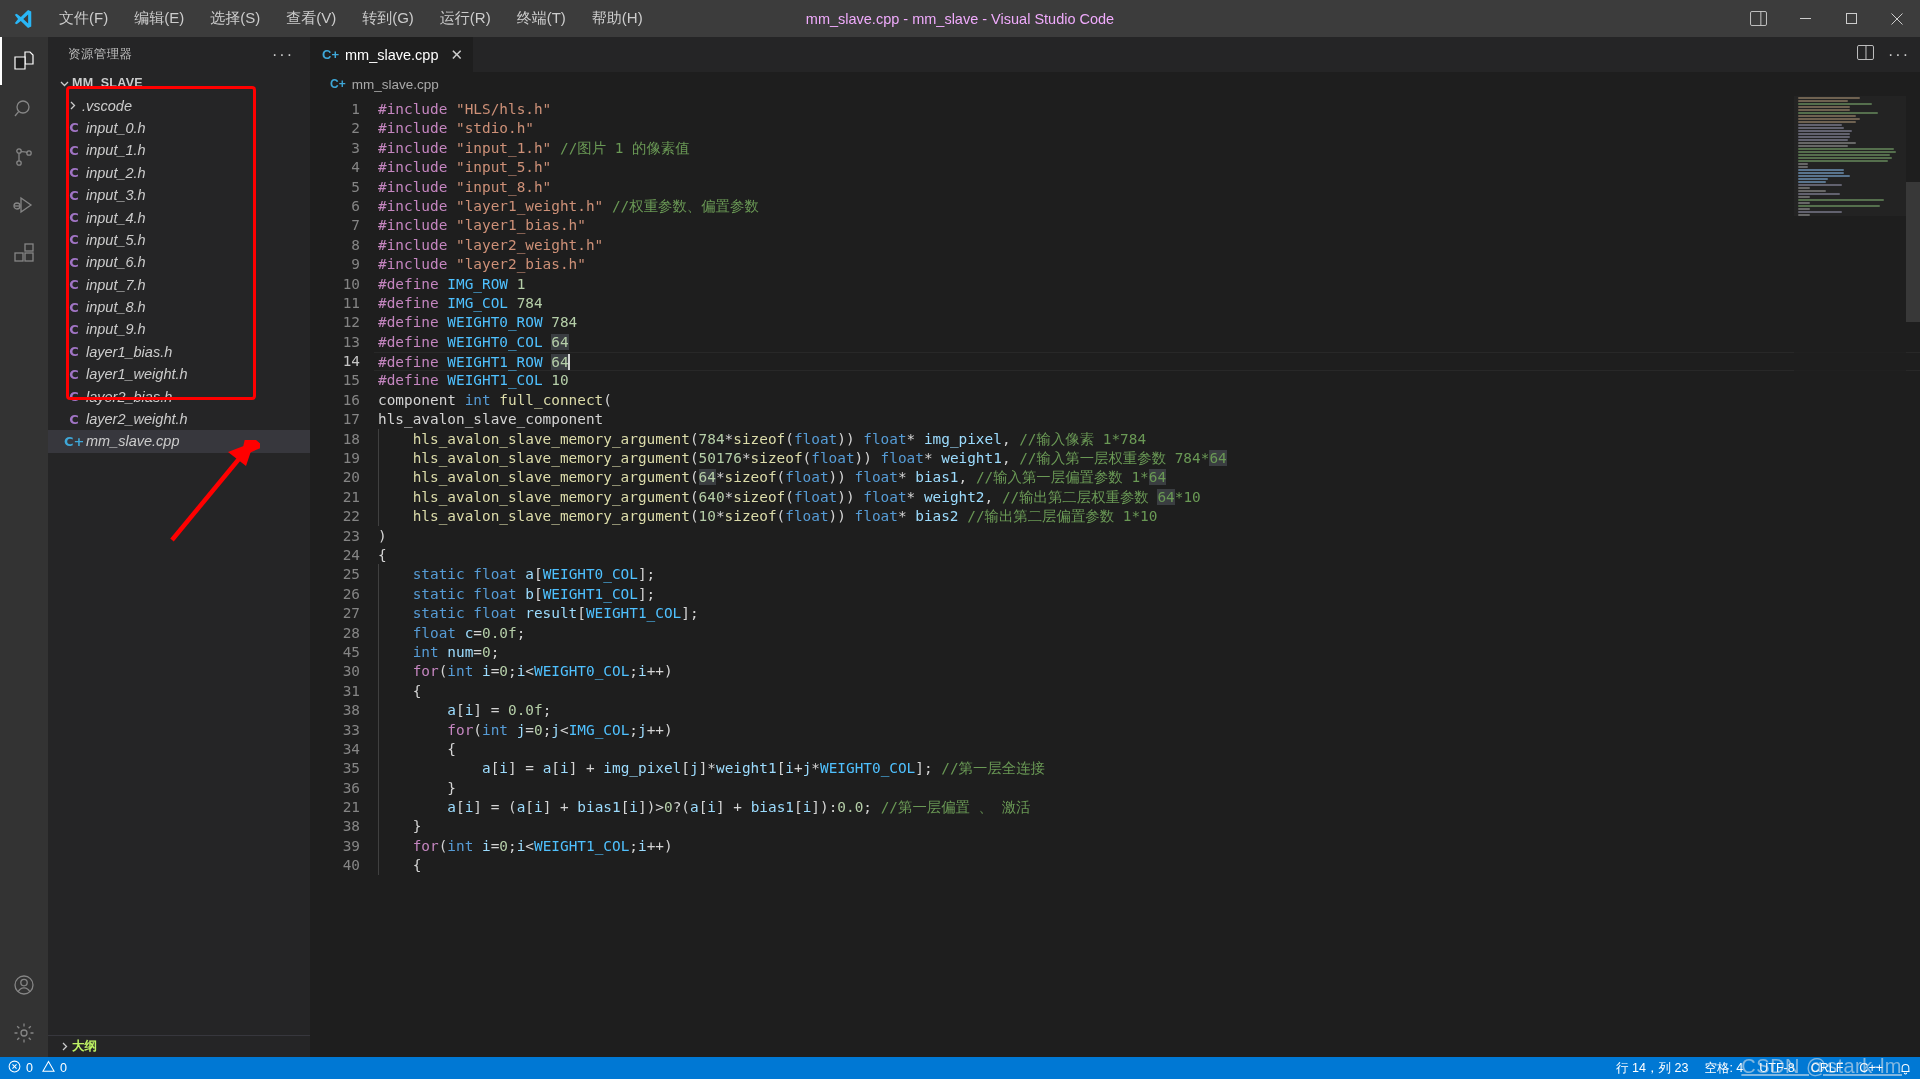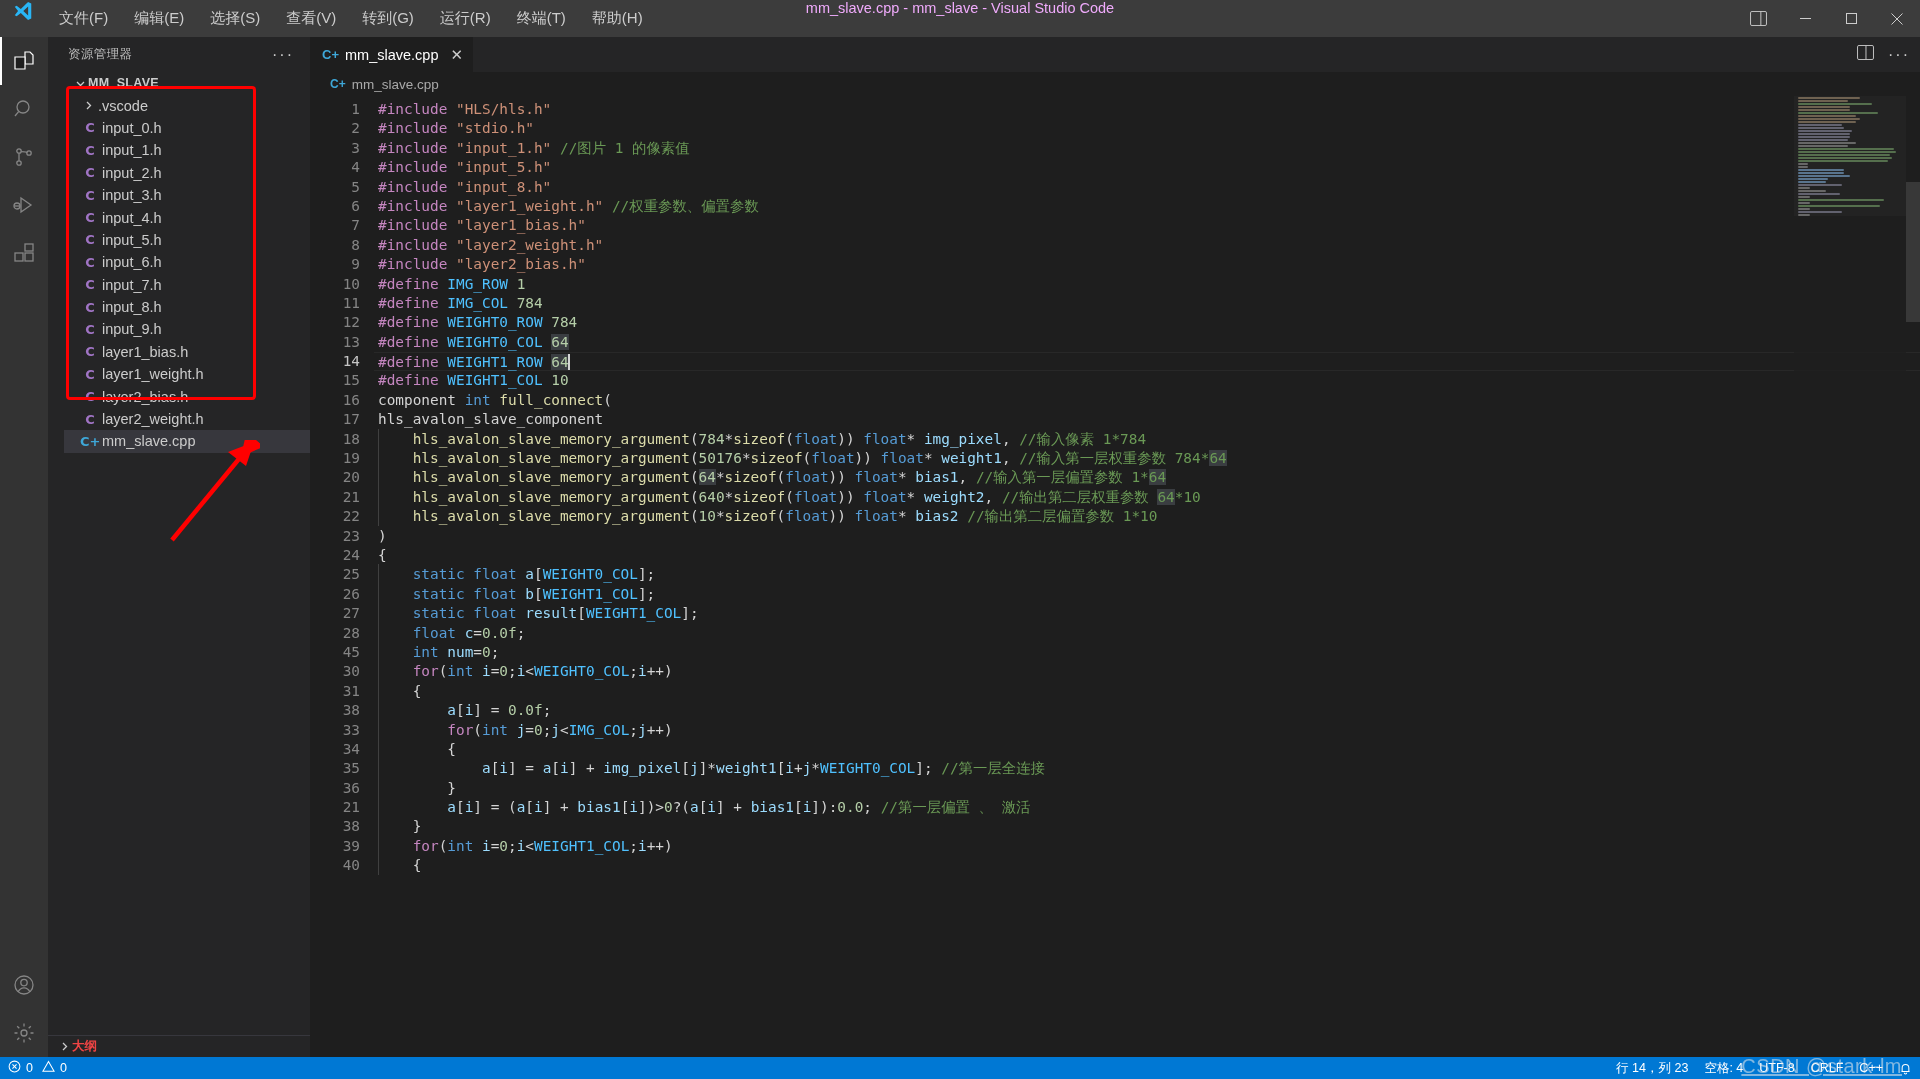--- a/index.html
+++ b/index.html
@@ -7,21 +7,21 @@
     width: 1920px; height: 1079px;
     background: #1e1e1e;
     font-family: "Liberation Sans", "DejaVu Sans", sans-serif;
     overflow: hidden;
     -webkit-font-smoothing: antialiased;
   }
   .app { position: relative; width: 1920px; height: 1079px; display: flex; flex-direction: column; }
 
   
   .titlebar {
-    height: 37px; background: #3c3c3c; display: flex; align-items: flex-start;
+    height: 37px; background: #3c3c3c; display: flex; align-items: center;
     flex: 0 0 37px; position: relative; color: #cccccc; font-size: 15px;
   }
   .vsicon { width: 46px; display: flex; align-items: center; justify-content: center; }
   .vsicon svg { display:block; }
   .menu { display: flex; align-items: center; height: 100%; }
   .menu-item {
     padding: 0 13px; height: 100%; display: flex; align-items: center;
     font-size: 15px; color: #cccccc; white-space: nowrap; cursor: default;
   }
   .win-title {
@@ -57,34 +57,34 @@
     color: #cccccc; position: relative;
   }
   .side-head {
     height: 35px; display: flex; align-items: center; padding: 0 8px 0 20px;
     font-size: 12.5px; letter-spacing: .4px; color: #bbbbbb;
   }
   .side-head .dots { margin-left: auto; padding: 0 8px; font-size: 16px; color: #cccccc; letter-spacing: 2px;}
   .tree { flex: 1 1 auto; overflow: hidden; font-size: 14.5px; }
   .row {
     height: 22.4px; display: flex; align-items: center; padding-left: 8px; white-space: nowrap;
-    color: #cccccc; position: relative; margin-left: 16px;
+    color: #cccccc; position: relative;
   }
   .row.root { font-weight: bold; font-size: 12.5px; letter-spacing: .3px; padding-left: 8px; }
   .row.selected { background: #37373d; }
   .chev { width: 16px; display:inline-flex; align-items:center; justify-content:center; color:#cccccc; flex:0 0 16px;}
   .indent { width: 8px; flex: 0 0 8px; }
   .ficon { width: 20px; flex: 0 0 20px; text-align: center; font-size: 13px; font-weight: bold;
            font-family: "DejaVu Sans", sans-serif; }
   .ficon.c { color: #a074c4; }
   .ficon.cpp { color: #3ea7d8; }
-  .fname { padding-left: 2px; }
+  .fname { padding-left: 2px; font-style: italic; }
   .outline-bar {
     height: 22px; display: flex; align-items: center; padding-left: 8px;
-    font-size: 12.5px; font-weight: bold; color: #ef4444; border-top: 1px solid #37373d;
+    font-size: 12.5px; font-weight: bold; color: #bef264; border-top: 1px solid #37373d;
   }
 
   
   .annot-box {
     position: absolute; border: 3px solid #ff0000; border-radius: 4px; pointer-events: none; z-index: 20;
   }
   .annot-arrow { position: absolute; z-index: 21; pointer-events: none; }
 
   
   .editor { flex: 1 1 auto; display: flex; flex-direction: column; min-width: 0; background: #1e1e1e; }

